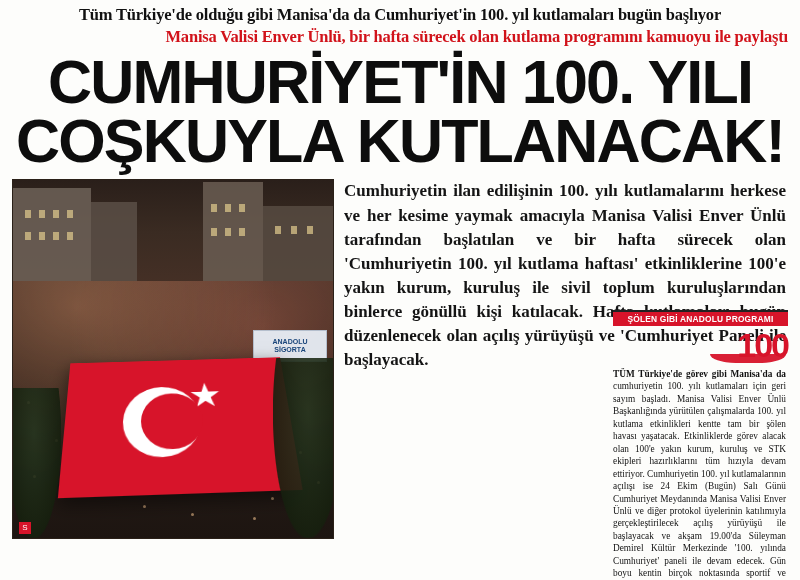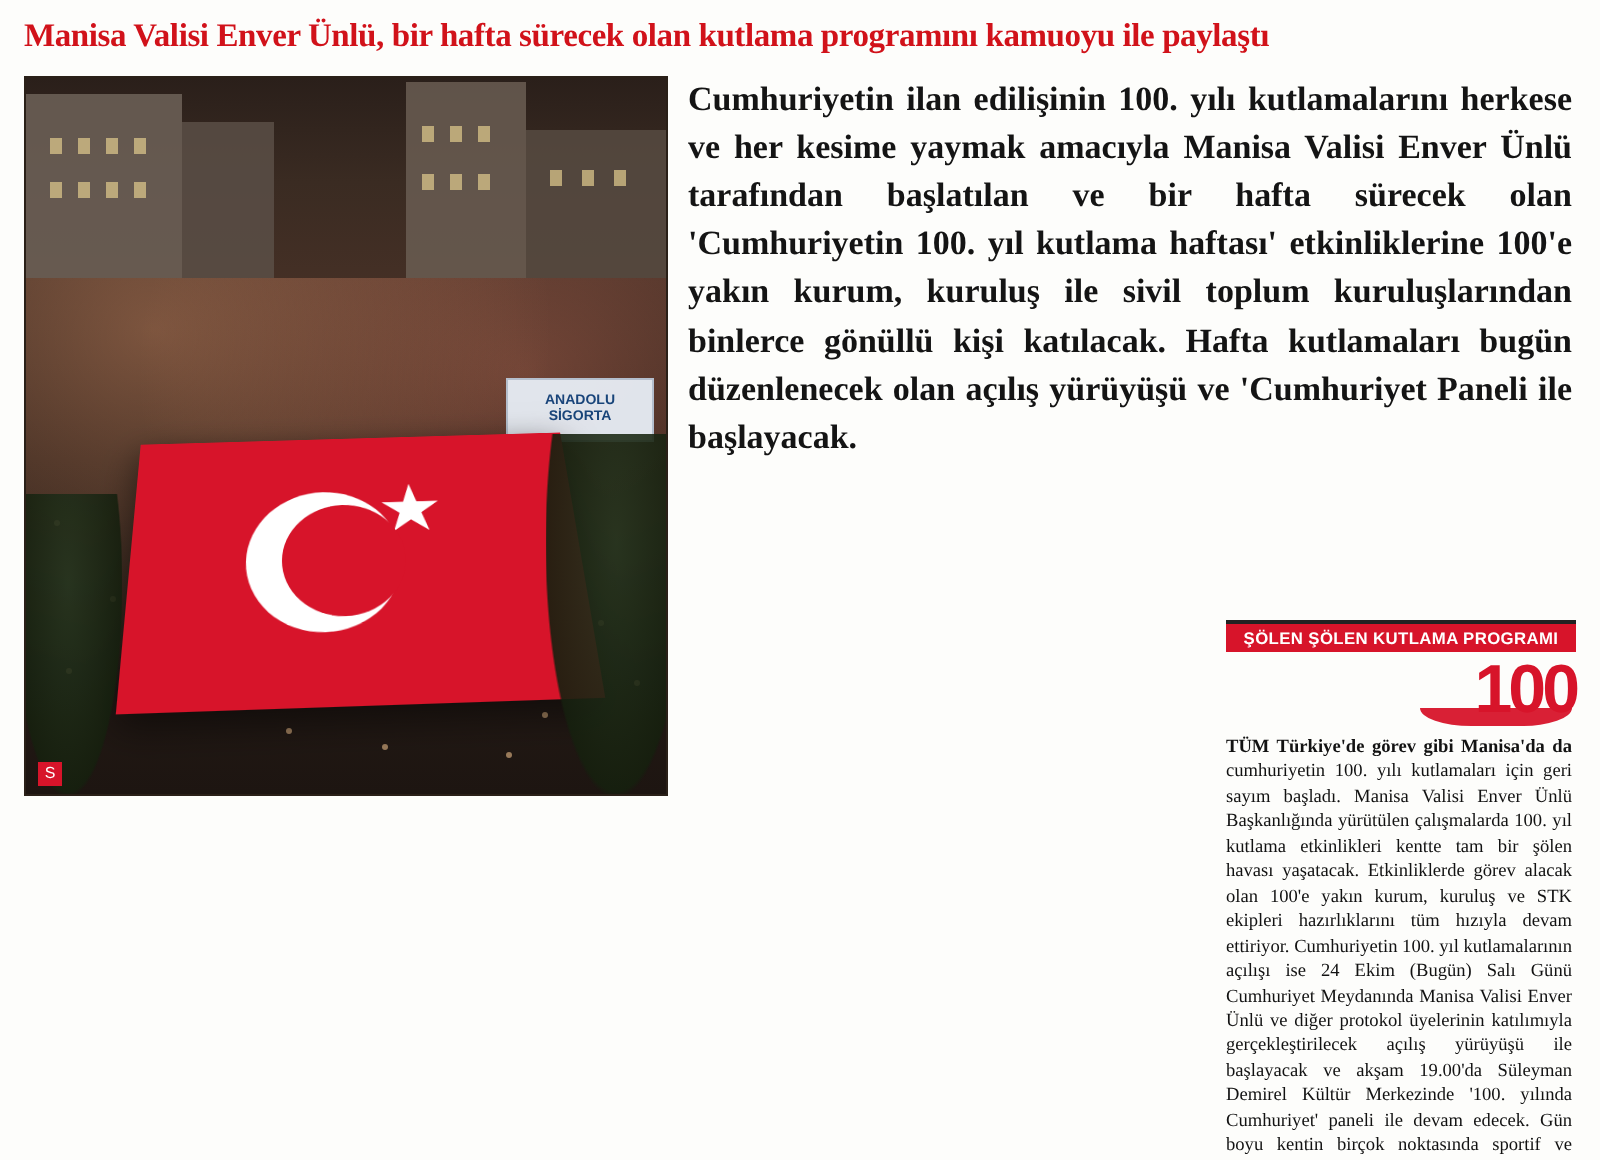--- a/index.html
+++ b/index.html
@@ -31,21 +31,21 @@
     text-align: center;
     letter-spacing: -0.2px;
     line-height: 1.15;
     white-space: nowrap;
   }
   .kicker2 {
     font-family: "Liberation Serif", serif;
     font-weight: bold;
     font-size: 16.5px;
     color: #d1121a;
-    text-align: left;
+    text-align: right;
     letter-spacing: -0.2px;
     line-height: 1.15;
     margin-top: 3px;
     white-space: nowrap;
   }
 
   
   .headline {
     margin-top: 7px;
     text-align: center;
@@ -295,22 +295,27 @@
     right: 12px;
     top: 300px;
     width: 176px;
   }
 </style>
 </head>
 <body>
 
 <div class="page">
 
+  <div class="kicker1">Tüm Türkiye'de olduğu gibi Manisa'da da Cumhuriyet'in 100. yıl kutlamaları bugün başlıyor</div>
   <div class="kicker2">Manisa Valisi Enver Ünlü, bir hafta sürecek olan kutlama programını kamuoyu ile paylaştı</div>
 
+  <div class="headline">
+    <span class="l1">CUMHURİYET'İN 100. YILI</span>
+    <span class="l2">COŞKUYLA KUTLANACAK!</span>
+  </div>
 
   <div class="content">
 
     <div class="photo">
       <div class="sky"></div>
       <div class="bldg a"></div>
       <div class="bldg b"></div>
       <div class="bldg c"></div>
       <div class="bldg d"></div>
 
@@ -367,21 +372,21 @@
       <div class="photo-credit">S</div>
     </div>
 
     <div class="right-col">
       <div class="lead">Cumhuriyetin ilan edilişinin 100. yılı kutlamalarını herkese ve her kesime yaymak amacıyla Manisa Valisi Enver Ünlü tarafından başlatılan ve bir hafta sürecek olan 'Cumhuriyetin 100. yıl kutlama haftası' etkinliklerine 100'e yakın kurum, kuruluş ile sivil toplum kuruluşlarından binlerce gönüllü kişi katılacak. Hafta kutlamaları bugün düzenlenecek olan açılış yürüyüşü ve 'Cumhuriyet Paneli ile başlayacak.</div>
     </div>
   </div>
 
   <div class="sidewrap">
     <div class="sidebox">
-      <div class="sidebox-head">ŞÖLEN ŞÖLEN KUTLAMA PROGRAMI</div>
+      <div class="sidebox-head">ŞÖLEN GİBİ ANADOLU PROGRAMI</div>
       <div class="logo100">
         <div class="num">100</div>
         <div class="swoosh"></div>
       </div>
       <div class="sidebox-body">
         <span class="lede">TÜM Türkiye'de görev gibi Manisa'da da</span>
         <span>cumhuriyetin 100. yılı kutlamaları için geri sayım başladı. Manisa Valisi Enver Ünlü Başkanlığında yürütülen çalışmalarda 100. yıl kutlama etkinlikleri kentte tam bir şölen havası yaşatacak. Etkinliklerde görev alacak olan 100'e yakın kurum, kuruluş ve STK ekipleri hazırlıklarını tüm hızıyla devam ettiriyor. Cumhuriyetin 100. yıl kutlamalarının açılışı ise 24 Ekim (Bugün) Salı Günü Cumhuriyet Meydanında Manisa Valisi Enver Ünlü ve diğer protokol üyelerinin katılımıyla gerçekleştirilecek açılış yürüyüşü ile başlayacak ve akşam 19.00'da Süleyman Demirel Kültür Merkezinde '100. yılında Cumhuriyet' paneli ile devam edecek. Gün boyu kentin birçok noktasında sportif ve kültürel etkinlikler yapılacak.</span>
         <span class="endmark">S</span>
       </div>
     </div>

